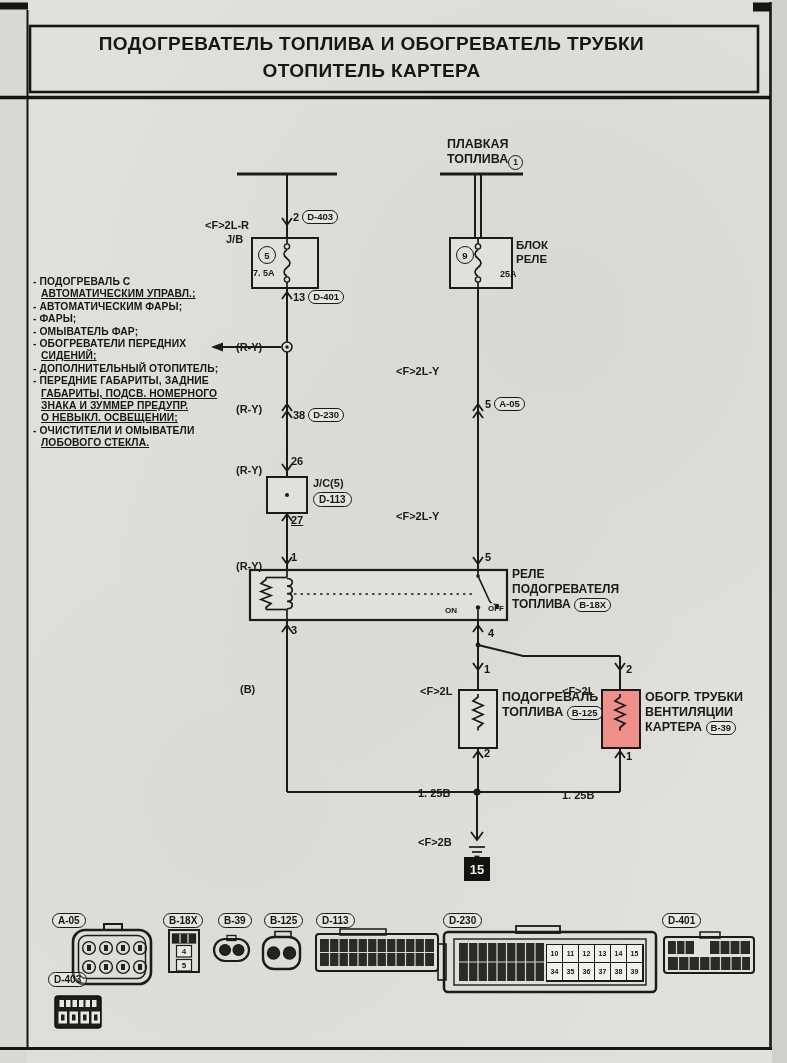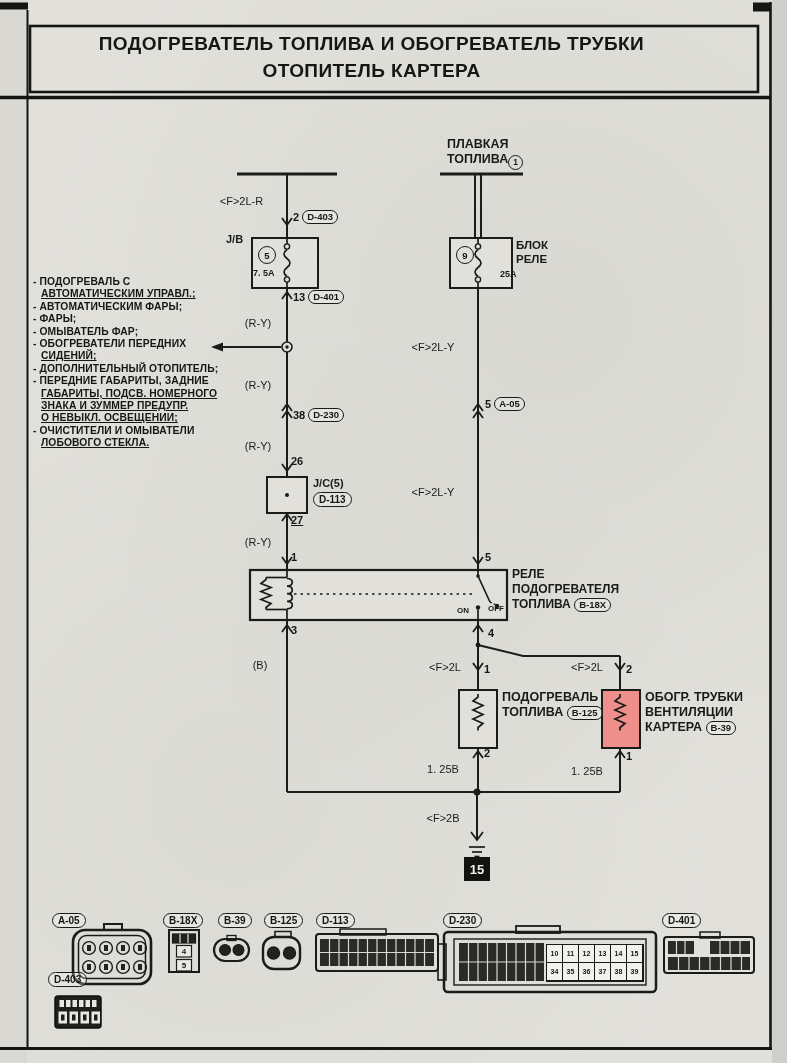--- a/index.html
+++ b/index.html
@@ -4,21 +4,21 @@
 <style>
   html,body{margin:0;padding:0;background:#c9c8c2;}
   #page{position:relative;width:787px;height:1063px;background:#e1e0db;overflow:hidden;
         font-family:"Liberation Sans",sans-serif;color:#161616;}
   #page:before{content:"";position:absolute;inset:0;
     background:radial-gradient(circle at 70% 30%, rgba(120,120,110,0.08), transparent 55%),
                radial-gradient(circle at 30% 75%, rgba(120,120,110,0.06), transparent 50%);
     pointer-events:none;}
   .abs{position:absolute;}
   .lbl{position:absolute;white-space:nowrap;font-weight:700;color:#1a1a18;}
-  .wlbl{position:absolute;white-space:nowrap;font-weight:400;color:#1a1a18;text-align:center;font-size:11px;}
+  .wlbl{position:absolute;white-space:nowrap;font-weight:700;color:#1a1a18;text-align:left;font-size:11px;margin-top:24px;}
   .pinlab{position:absolute;white-space:nowrap;font-weight:700;font-size:11px;display:flex;align-items:center;gap:3px;}
   .tag{display:inline-block;border:1.6px solid #1a1a18;border-radius:8px;padding:0 4px;
        font-size:9.5px;font-weight:700;line-height:12px;background:rgba(255,255,255,0.25);}
   .btag{position:absolute;border:1.8px solid #1a1a18;border-radius:9px;padding:0 5px;
        font-size:10px;font-weight:700;line-height:13px;background:rgba(255,255,255,0.25);white-space:nowrap;}
   .cnum{display:inline-flex;align-items:center;justify-content:center;width:13px;height:13px;
        border:1.4px solid #1a1a18;border-radius:50%;font-size:8.5px;font-weight:700;vertical-align:-2px;}
   .fusenum{position:absolute;width:16px;height:16px;border:1.5px solid #1a1a18;border-radius:50%;
        display:flex;align-items:center;justify-content:center;font-size:9.5px;font-weight:700;}
   .title{position:absolute;left:30px;top:30px;width:683px;text-align:center;
@@ -331,21 +331,21 @@
   </div>
 
   <div class="lbl" style="left:313px;top:477px;font-size:11px;">J/C(5)</div>
   <div class="btag" style="left:313px;top:492px;">D-113</div>
 
   <div class="lbl" style="left:512px;top:567px;font-size:12px;line-height:15px;">
     <div>РЕЛЕ</div>
     <div>ПОДОГРЕВАТЕЛЯ</div>
     <div><span>ТОПЛИВА</span> <span class="tag">B-18X</span></div>
   </div>
-  <div class="onoff" style="left:457px;top:606px;">ON</div>
+  <div class="onoff" style="left:445px;top:606px;">ON</div>
   <div class="onoff" style="left:488px;top:604px;">OFF</div>
 
   <div class="lbl" style="left:502px;top:690px;font-size:12.5px;line-height:15px;">
     <div>ПОДОГРЕВАЛЬ</div>
     <div><span>ТОПЛИВА</span> <span class="tag">B-125</span></div>
   </div>
   <div class="lbl" style="left:645px;top:690px;font-size:12.5px;line-height:15px;">
     <div>ОБОГР. ТРУБКИ</div>
     <div>ВЕНТИЛЯЦИИ</div>
     <div><span>КАРТЕРА</span> <span class="tag">B-39</span></div>

